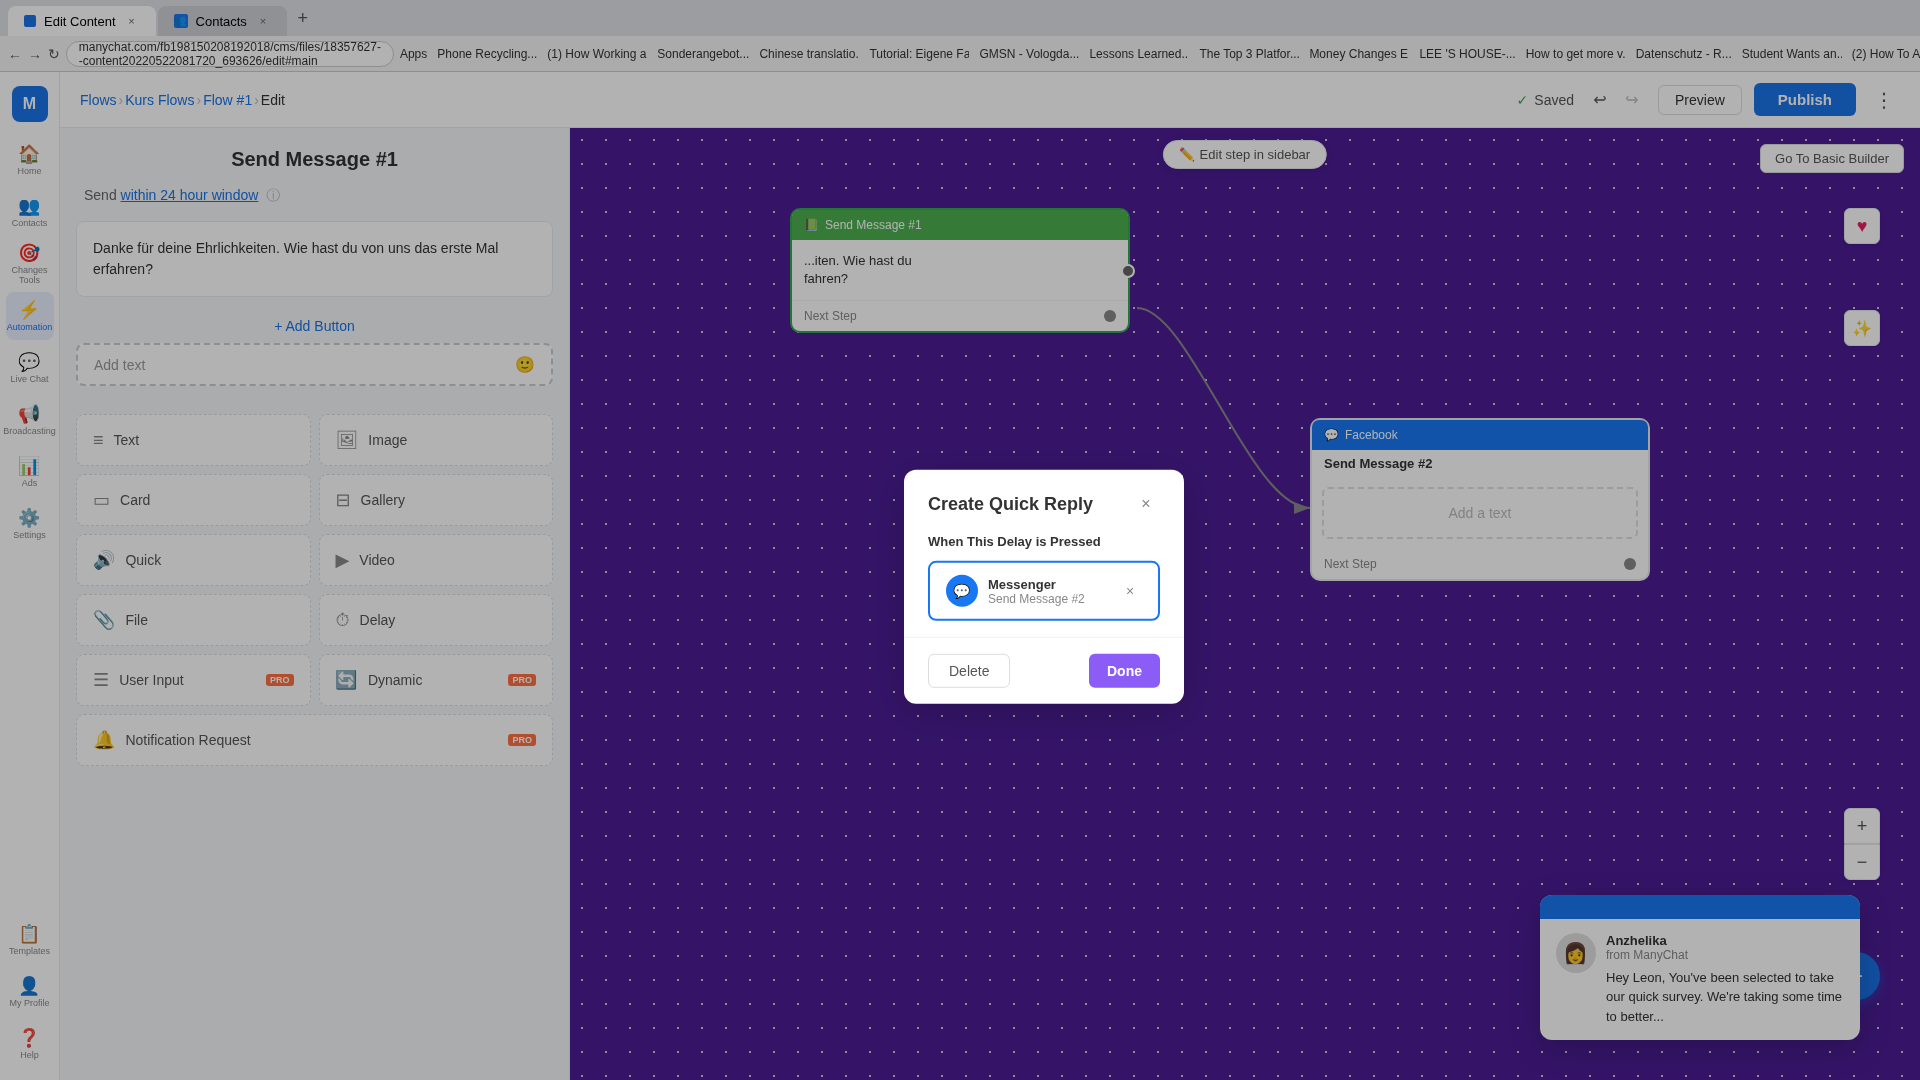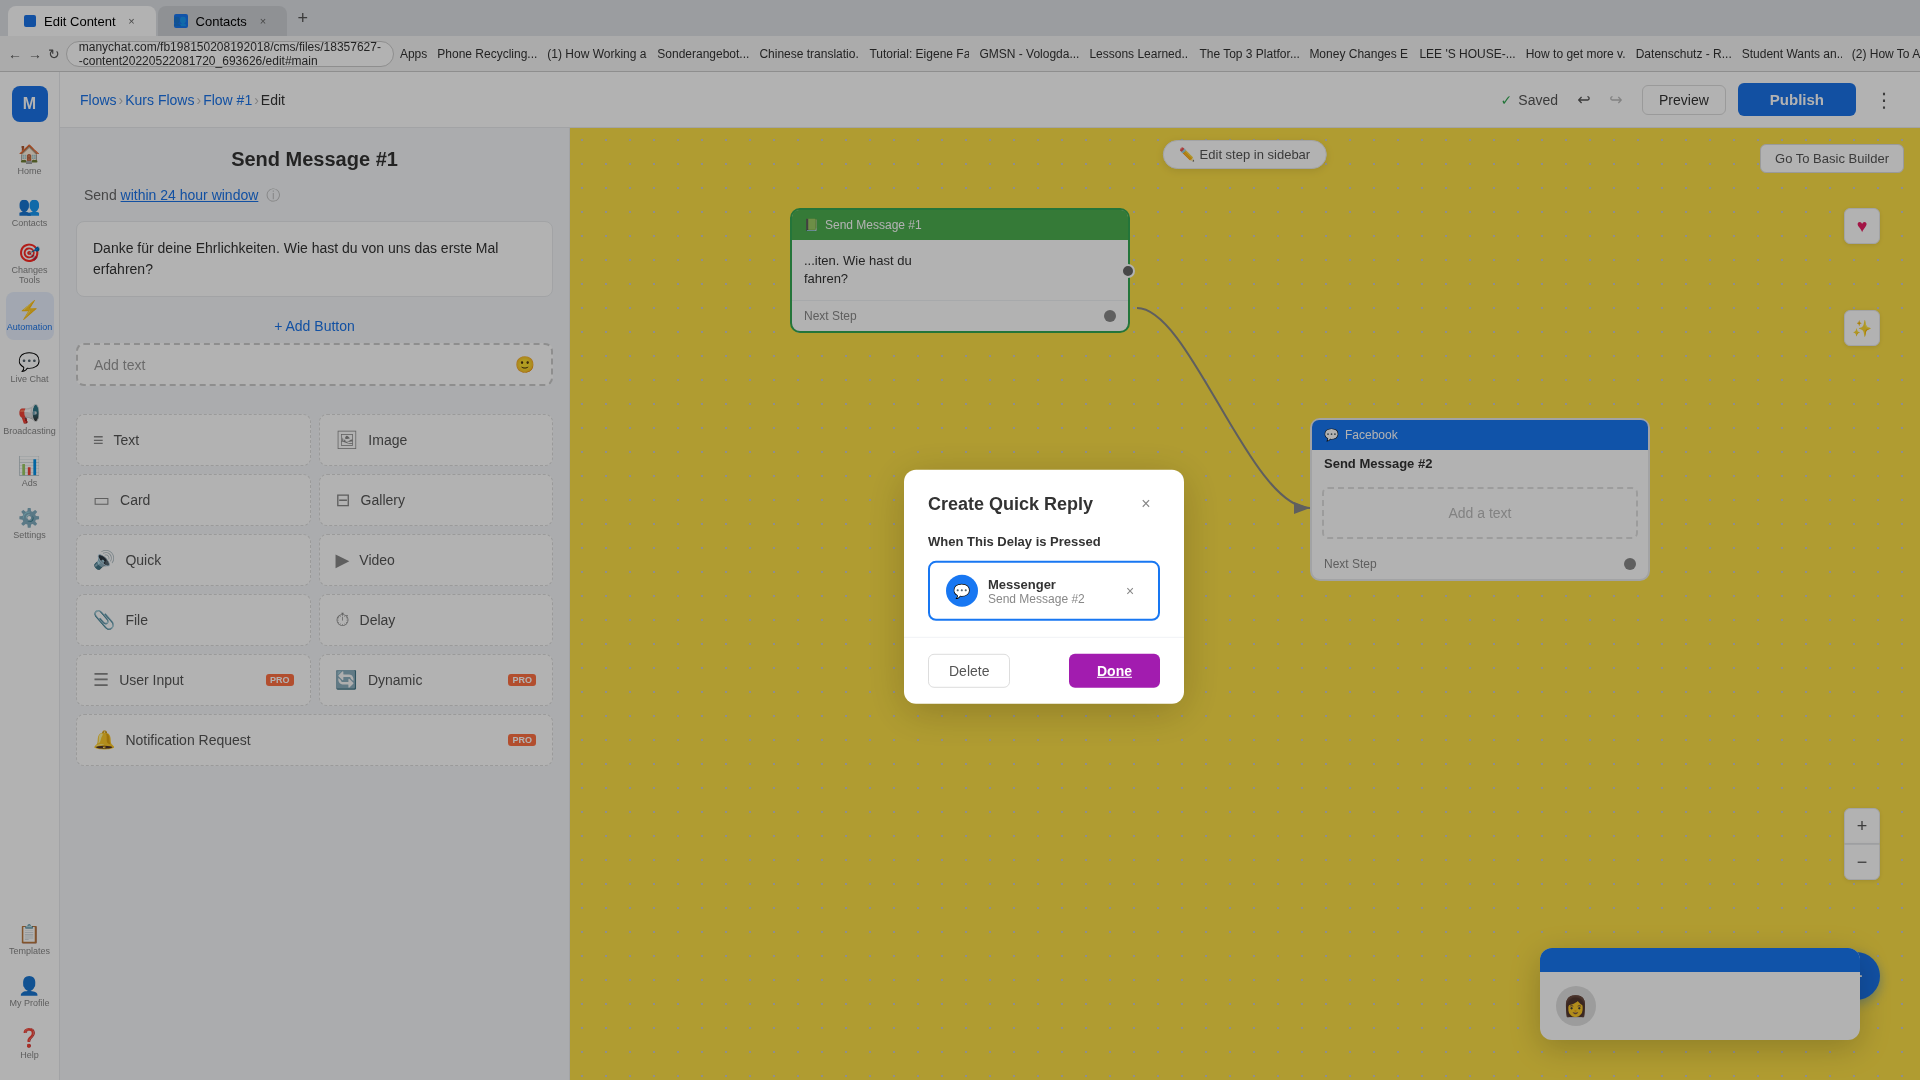--- a/index.html
+++ b/index.html
@@ -42,21 +42,21 @@
     .top-bar { height: 56px; background: #fff; border-bottom: 1px solid #e8eaed; display: flex; align-items: center; padding: 0 20px; gap: 12px; }
     .breadcrumb { display: flex; align-items: center; gap: 2px; font-size: 14px; color: #666; }
     .breadcrumb-sep { color: #bbb; }
     .breadcrumb-current { color: #333; font-weight: 500; }
     .top-bar-spacer { flex: 1; }
     .saved-indicator { display: flex; align-items: center; gap: 6px; font-size: 14px; color: #555; }
     .saved-check { color: #34a853; }
     .undo-redo { display: flex; gap: 4px; }
     .undo-btn { width: 28px; height: 28px; border-radius: 4px; display: flex; align-items: center; justify-content: center; cursor: pointer; color: #555; font-size: 16px; }
     .preview-btn { padding: 6px 16px; border: 1px solid #ddd; border-radius: 6px; background: #fff; font-size: 14px; cursor: pointer; color: #333; font-weight: 500; }
-    .publish-btn { padding: 8px 32px; background: #1a73e8; color: white; border: none; border-radius: 6px; font-size: 15px; font-weight: 600; cursor: pointer; }
+    .publish-btn { padding: 8px 24px; background: #1a73e8; color: white; border: none; border-radius: 6px; font-size: 15px; font-weight: 600; cursor: pointer; }
     .more-btn { width: 32px; height: 32px; display: flex; align-items: center; justify-content: center; cursor: pointer; color: #555; font-size: 20px; }
 
     
     .content-split { flex: 1; display: flex; overflow: hidden; position: relative; }
 
     
     .message-panel { width: 510px; background: #f5f7fa; border-right: 1px solid #e8eaed; display: flex; flex-direction: column; overflow-y: auto; flex-shrink: 0; }
     .panel-header { padding: 20px 24px 16px; }
     .panel-title { font-size: 20px; font-weight: 600; color: #333; text-align: center; }
     .send-label { font-size: 14px; color: #666; padding: 0 24px 16px; }
@@ -69,21 +69,21 @@
     .add-text-input { width: 100%; border: 2px dashed #ccc; border-radius: 8px; padding: 10px 16px; font-size: 14px; color: #999; background: #fff; display: flex; align-items: center; gap: 8px; cursor: pointer; }
     .add-text-emoji { color: #888; font-size: 16px; }
 
     
     .content-grid { display: grid; grid-template-columns: 1fr 1fr; gap: 8px; padding: 12px 16px; }
     .content-item { background: #fff; border: 1px dashed #ddd; border-radius: 8px; padding: 14px 16px; display: flex; align-items: center; gap: 10px; cursor: pointer; font-size: 14px; color: #555; }
     .content-item-icon { font-size: 18px; color: #888; }
     .pro-badge { background: #ff7043; color: white; font-size: 9px; padding: 1px 4px; border-radius: 3px; font-weight: bold; margin-left: auto; }
 
     
-    .flow-canvas { flex: 1; position: relative; background: #fde047; overflow: hidden; }
+    .flow-canvas { flex: 1; position: relative; background: #4c1d95; overflow: hidden; }
     .canvas-bg { position: absolute; inset: 0; background-image: radial-gradient(circle, #ccc 1px, transparent 1px); background-size: 24px 24px; }
 
     
     .basic-builder-btn { position: absolute; top: 16px; right: 16px; background: #fff; border: 1px solid #ddd; border-radius: 6px; padding: 6px 14px; font-size: 13px; color: #555; cursor: pointer; z-index: 5; }
 
     
     .flow-node { position: absolute; background: #fff; border: 2px solid #e8eaed; border-radius: 10px; cursor: pointer; }
     .flow-node.active { border-color: #34a853; }
     .node-header { background: #4caf50; color: white; padding: 8px 12px; border-radius: 7px 7px 0 0; font-size: 12px; display: flex; align-items: center; gap: 6px; }
     .node-content { padding: 12px; }
@@ -128,21 +128,21 @@
     .icon-upload-row { display: flex; align-items: center; }
     .modal-section2 { padding: 0 24px 16px; }
     .messenger-item { border: 2px solid #1877f2; border-radius: 8px; padding: 12px 16px; display: flex; align-items: center; gap: 10px; }
     .messenger-icon { width: 32px; height: 32px; background: #1877f2; border-radius: 50%; display: flex; align-items: center; justify-content: center; color: white; font-size: 16px; }
     .messenger-info { flex: 1; }
     .messenger-name { font-size: 13px; font-weight: 600; color: #333; }
     .messenger-step { font-size: 12px; color: #888; }
     .messenger-remove { width: 24px; height: 24px; border-radius: 50%; display: flex; align-items: center; justify-content: center; cursor: pointer; color: #888; font-size: 14px; }
     .modal-footer { padding: 16px 24px; display: flex; gap: 12px; justify-content: space-between; border-top: 1px solid #f0f2f5; }
     .delete-btn { padding: 8px 20px; border: 1px solid #ddd; border-radius: 6px; background: #fff; color: #555; font-size: 14px; cursor: pointer; }
-    .done-btn { padding: 8px 28px; background: #a21caf; color: white; border: none; border-radius: 6px; font-size: 14px; font-weight: 600; cursor: pointer; text-decoration: underline; }
+    .done-btn { padding: 8px 18px; background: #8b5cf6; color: white; border: none; border-radius: 6px; font-size: 14px; font-weight: 600; cursor: pointer; }
 
     
     .connector-svg { position: absolute; top: 0; left: 0; width: 100%; height: 100%; pointer-events: none; overflow: visible; }
   </style>
 </head>
 <body>
 
 <div class="browser-chrome">
   <div class="tabs-bar">
     <div class="tab active">
@@ -396,20 +396,25 @@
         </div>
         <div class="heart-btn" style="right:40px;top:80px;">♥</div>
 
         <div class="fab" style="right:40px;bottom:80px;">+</div>
 
         <div class="chat-widget" style="right:60px;bottom:40px;">
           <div style="background:#1877f2;padding:12px 16px;">
           </div>
           <div style="padding:14px 16px;display:flex;align-items:flex-start;gap:10px;">
             <div style="width:40px;height:40px;border-radius:50%;background:#e0e0e0;display:flex;align-items:center;justify-content:center;font-size:20px;flex-shrink:0;">👩</div>
+            <div>
+              <div style="font-size:13px;font-weight:600;color:#333;">Anzhelika</div>
+              <div style="font-size:12px;color:#888;margin-bottom:6px;">from ManyChat</div>
+              <div style="font-size:13px;color:#333;line-height:1.5;">Hey Leon,  You've been selected to take our quick survey. We're taking some time to better...</div>
+            </div>
           </div>
         </div>
 
       </div>
     </div>
   </div>
 </div>
 
 <div class="modal-overlay">
   <div class="modal">

